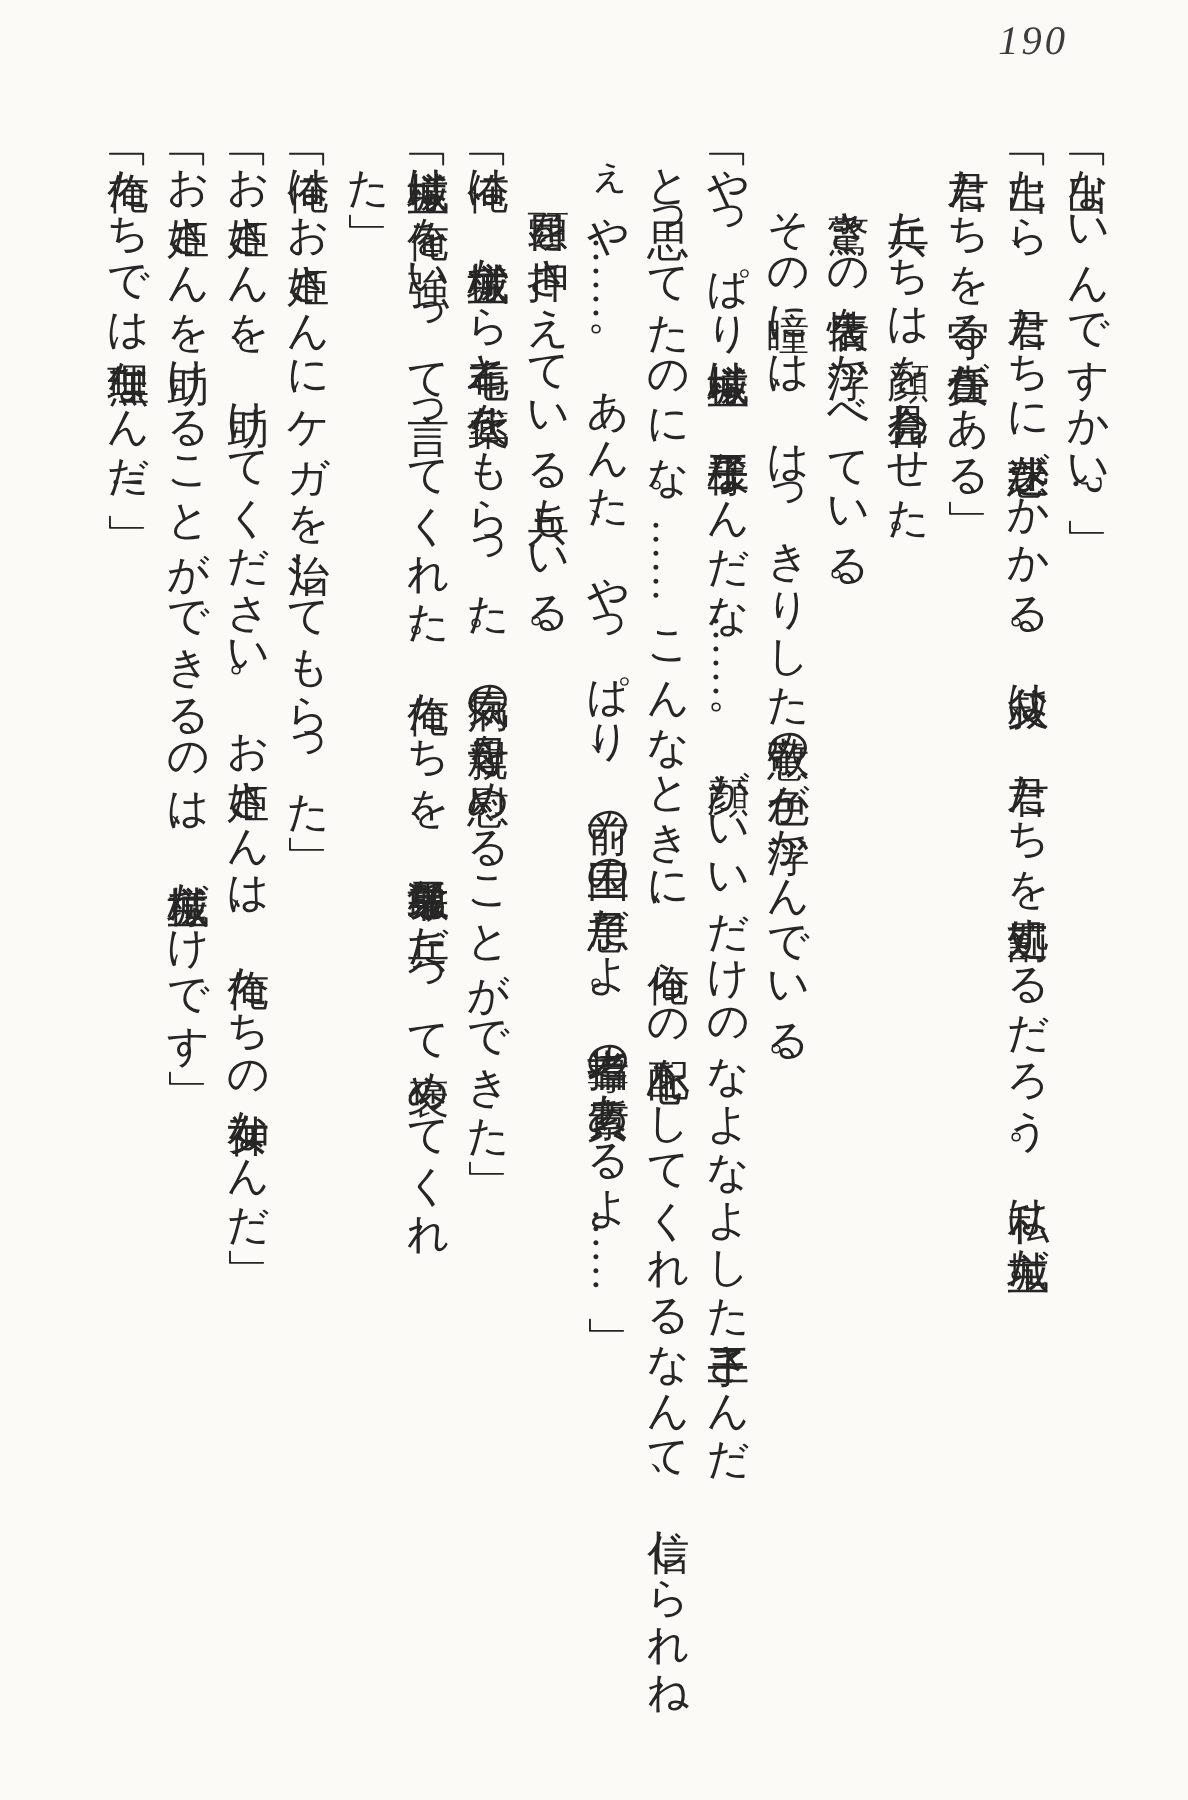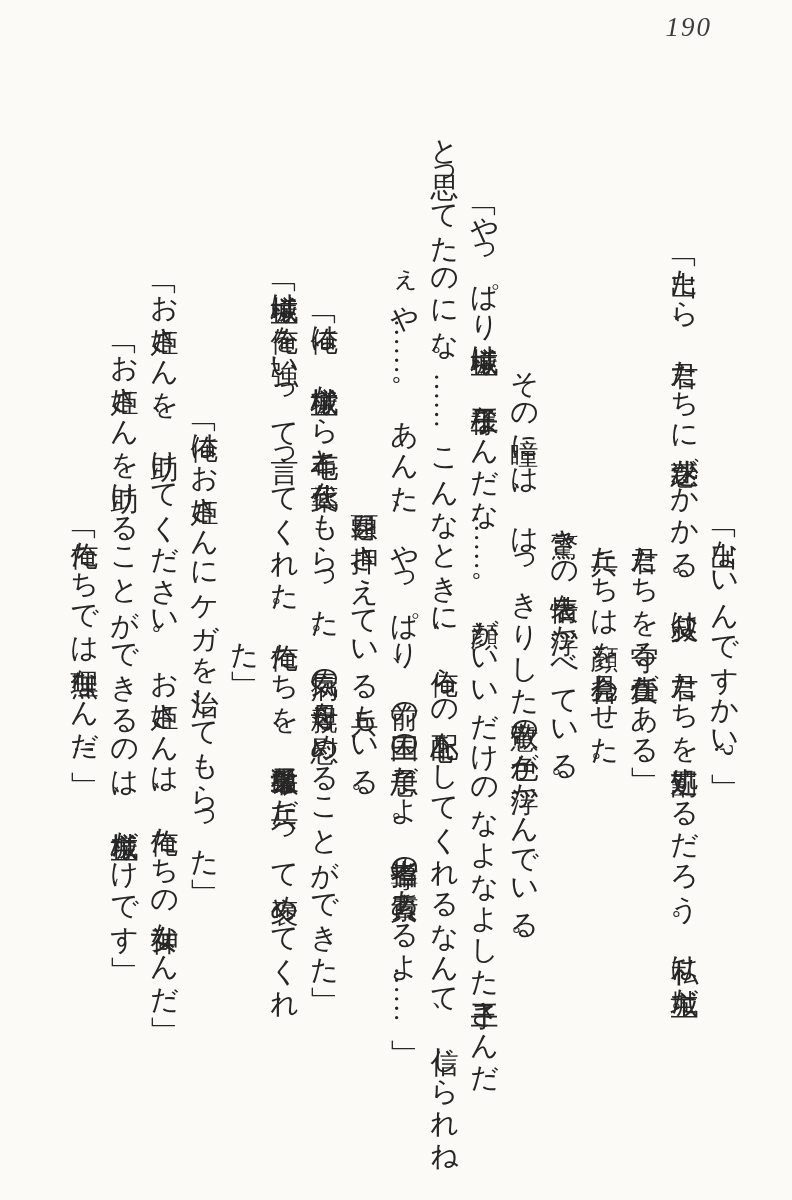--- a/index.html
+++ b/index.html
@@ -44,21 +44,21 @@
     margin: 0;
     white-space: nowrap;
   }
   .col.ind {
     text-indent: 28px;
   }
 </style>
 </head>
 <body>
 
-<main class="page" style="background: rgb(251, 250, 247); text-align: center;">
+<main class="page" style="background: rgb(251, 250, 247);">
   <div class="pagenum" style="color: rgb(60, 60, 60);">190</div>
   <div class="text-area" id="text-area" style="color: rgb(38, 38, 38);">
       <div class="col">「出ないんですかい?」</div>
       <div class="col">「出たら、君たちに迷惑がかかる。叔父は、君たちを処罰するだろう。私は城主だ。</div>
       <div class="col">君たちを守る責任がある」</div>
       <div class="col ind">兵たちは顔を見合わせた。</div>
       <div class="col ind">驚きの表情を浮かべている。</div>
       <div class="col ind">その瞳には、はっきりした敬意の色が浮かんでいる。</div>
       <div class="col">「やっぱり城主様は、王子様なんだな……。顔がいいだけのなよなよした王子さんだ</div>
       <div class="col">と思ってたのにな。……こんなときに、俺らの心配をしてくれるなんて、信じられね</div>

